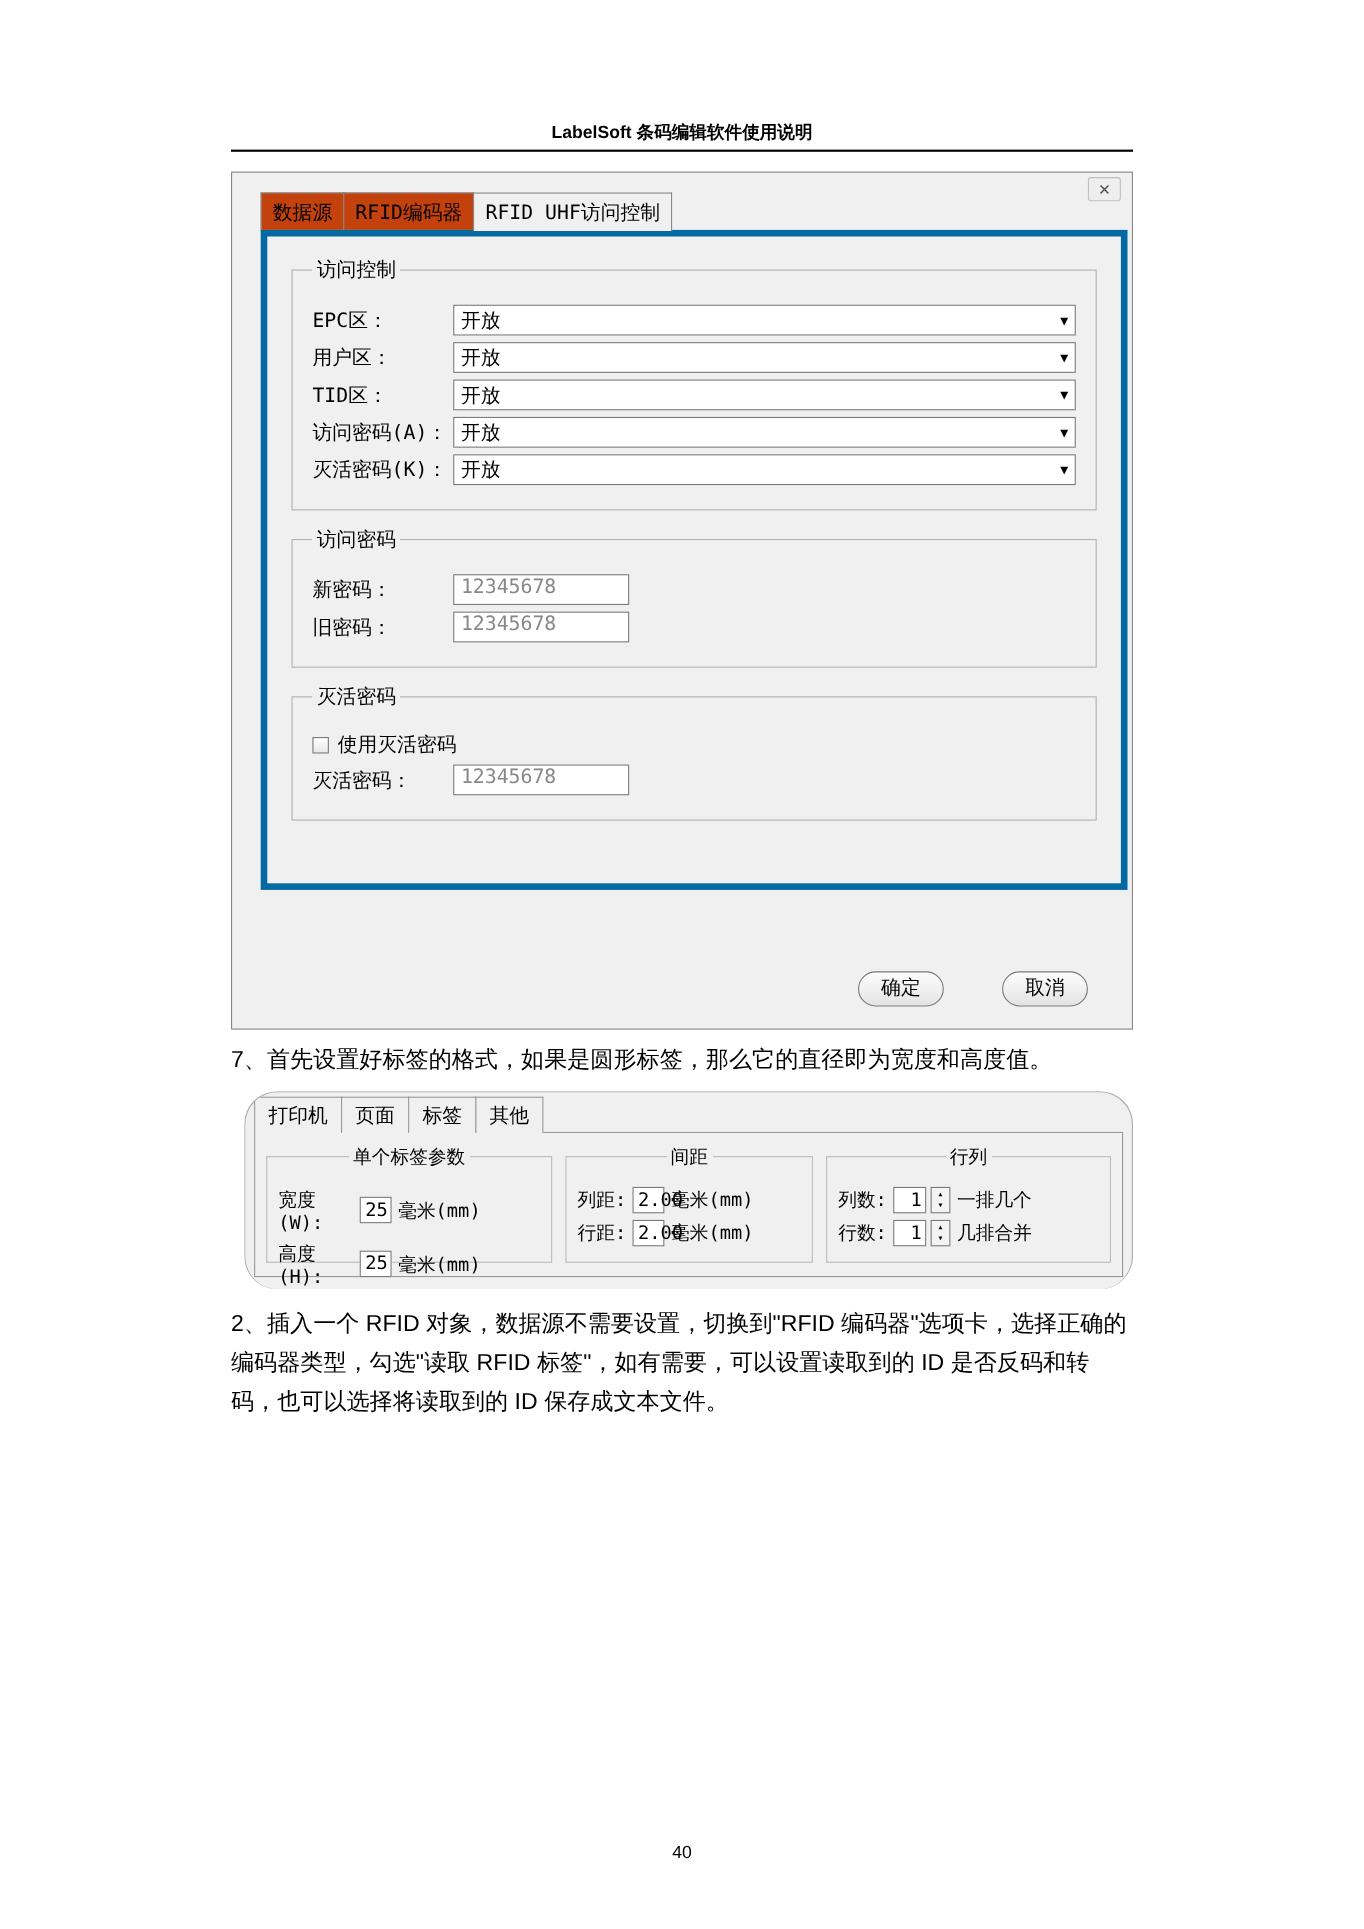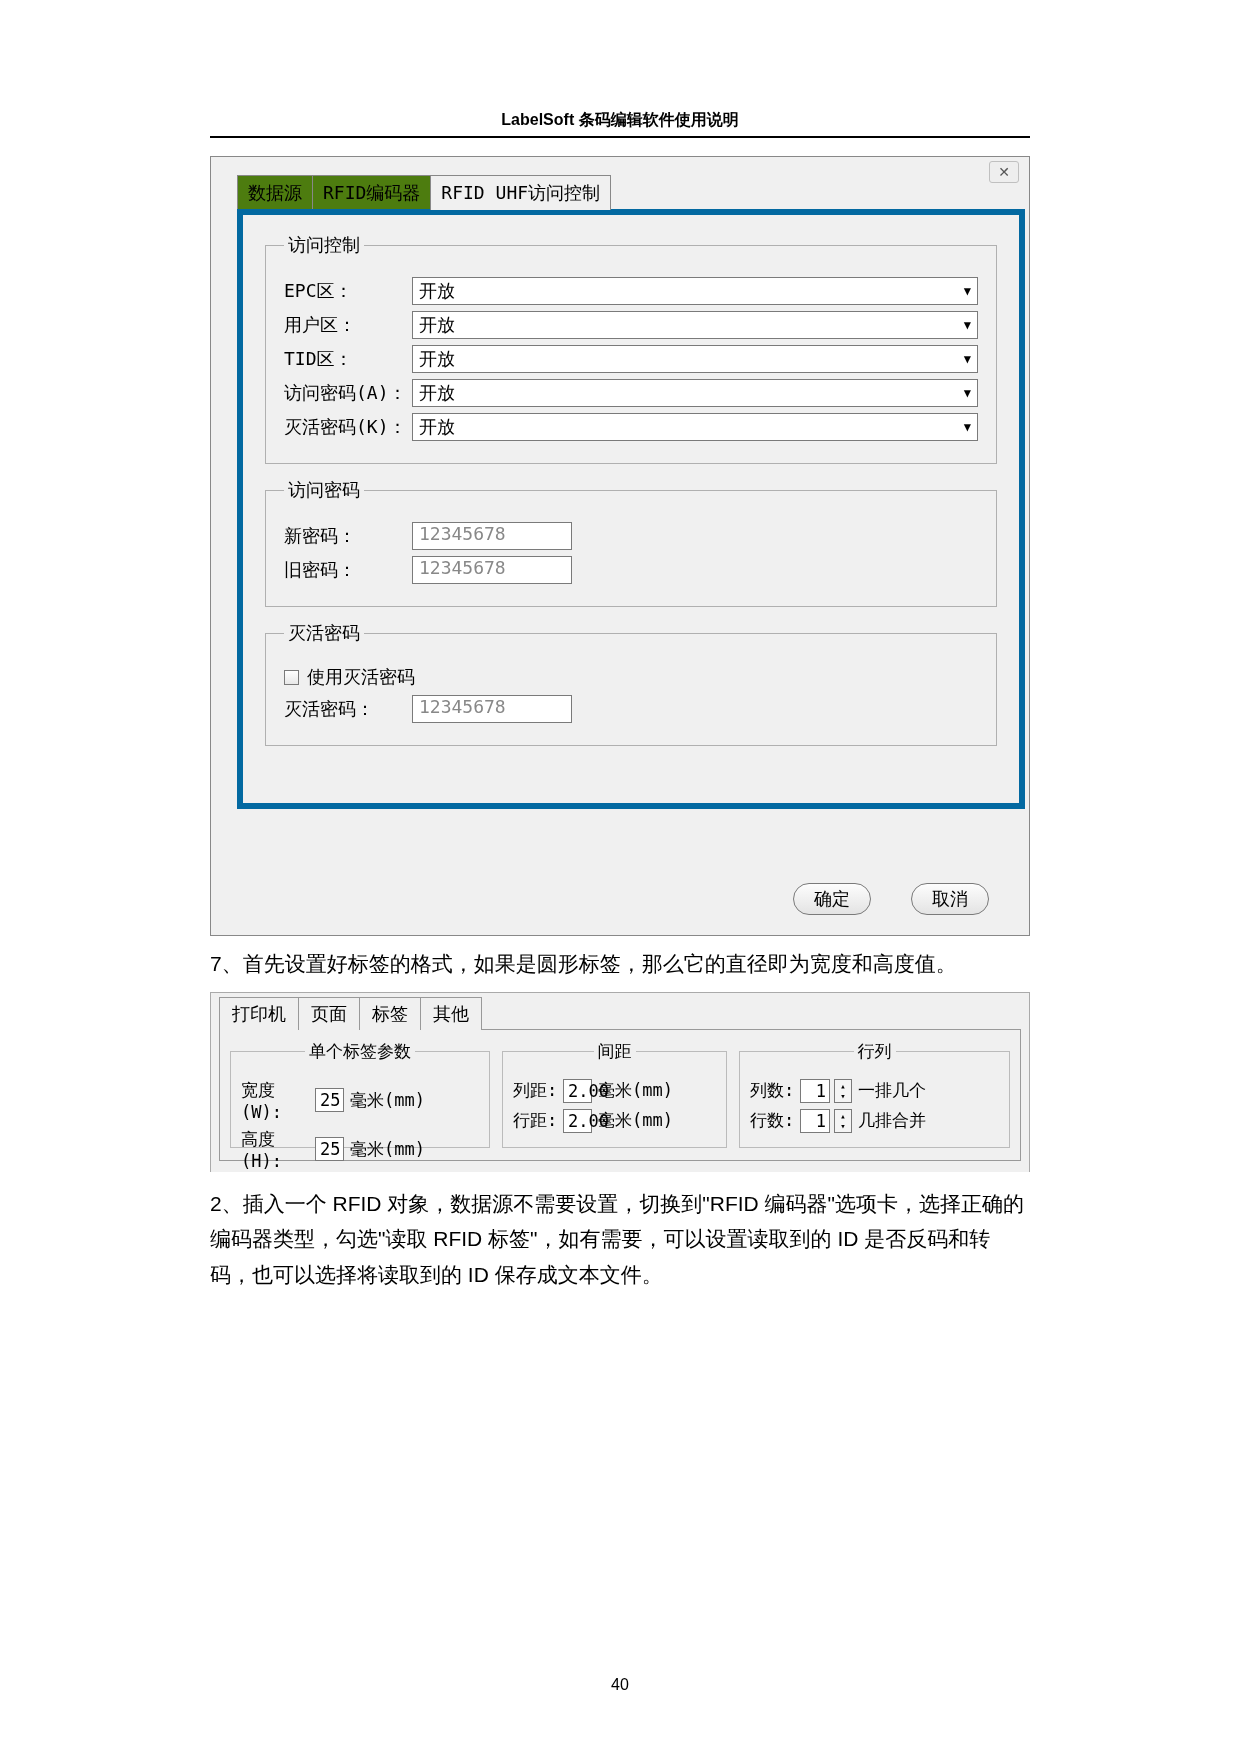--- a/index.html
+++ b/index.html
@@ -51,21 +51,21 @@
   .tabstrip {
     margin: 18px 0 0 26px;
     display: flex;
     align-items: flex-end;
     font-family: "SimSun", monospace;
   }
   .tabstrip .tab {
     border: 1px solid #888;
     border-bottom: none;
     padding: 5px 10px 5px 10px;
-    background: #4d7c0f;
+    background: #c2410c;
     margin-right: -1px;
     font-size: 18px;
     position: relative;
   }
   .tabstrip .tab.active {
     background: #f0f0f0;
     z-index: 2;
   }
   .tabpanel {
     border: 6px solid #0369a1;
@@ -137,43 +137,45 @@
   }
   .btn {
     width: 78px; height: 32px;
     border: 1px solid #7a7a7a;
     border-radius: 16px;
     background: linear-gradient(#fdfdfd,#e3e3e3);
     text-align: center;
     line-height: 30px;
     font-size: 18px;
     font-family: "SimSun", monospace;
+    margin-left: 13px;
   }
   .body-text {
     margin: 22px 0 12px 0;
     line-height: 1.7;
     font-size: 21px;
   }
   .body-text .bold { font-weight: bold; }
   .body-text .red { color: #c00000; }
   .para {
     margin: 10px 0;
     font-size: 21px;
     line-height: 1.7;
   }
   .screenshot2 {
     border-top: 1px solid #aaa;
     border-left: 1px solid #aaa;
     border-right: 1px solid #aaa;
     background: #f0f0f0;
-    margin: 10px 0 14px 0;
+    margin: 10px 0 14px 12px;
     height: 180px;
     padding: 0 0 0 0;
     overflow: hidden;
     position: relative;
+    border-radius: 30px;
   }
   .tabstrip2 {
     display: flex;
     align-items: flex-end;
     font-family: "SimSun", monospace;
     padding: 4px 0 0 8px;
   }
   .tabstrip2 .tab {
     border: 1px solid #999;
     border-bottom: none;

